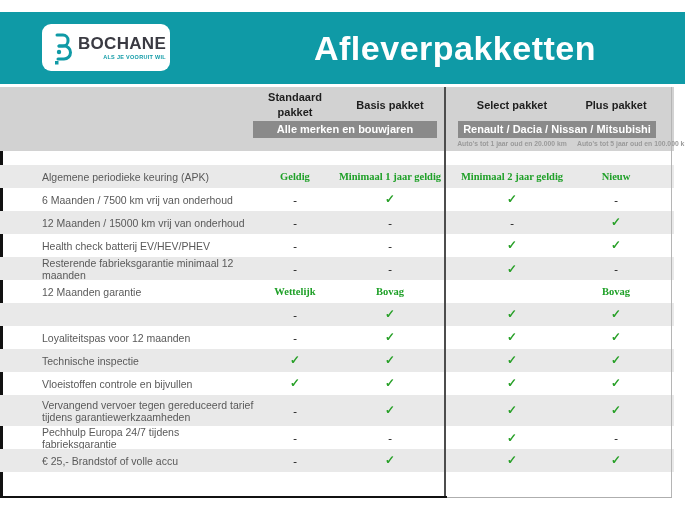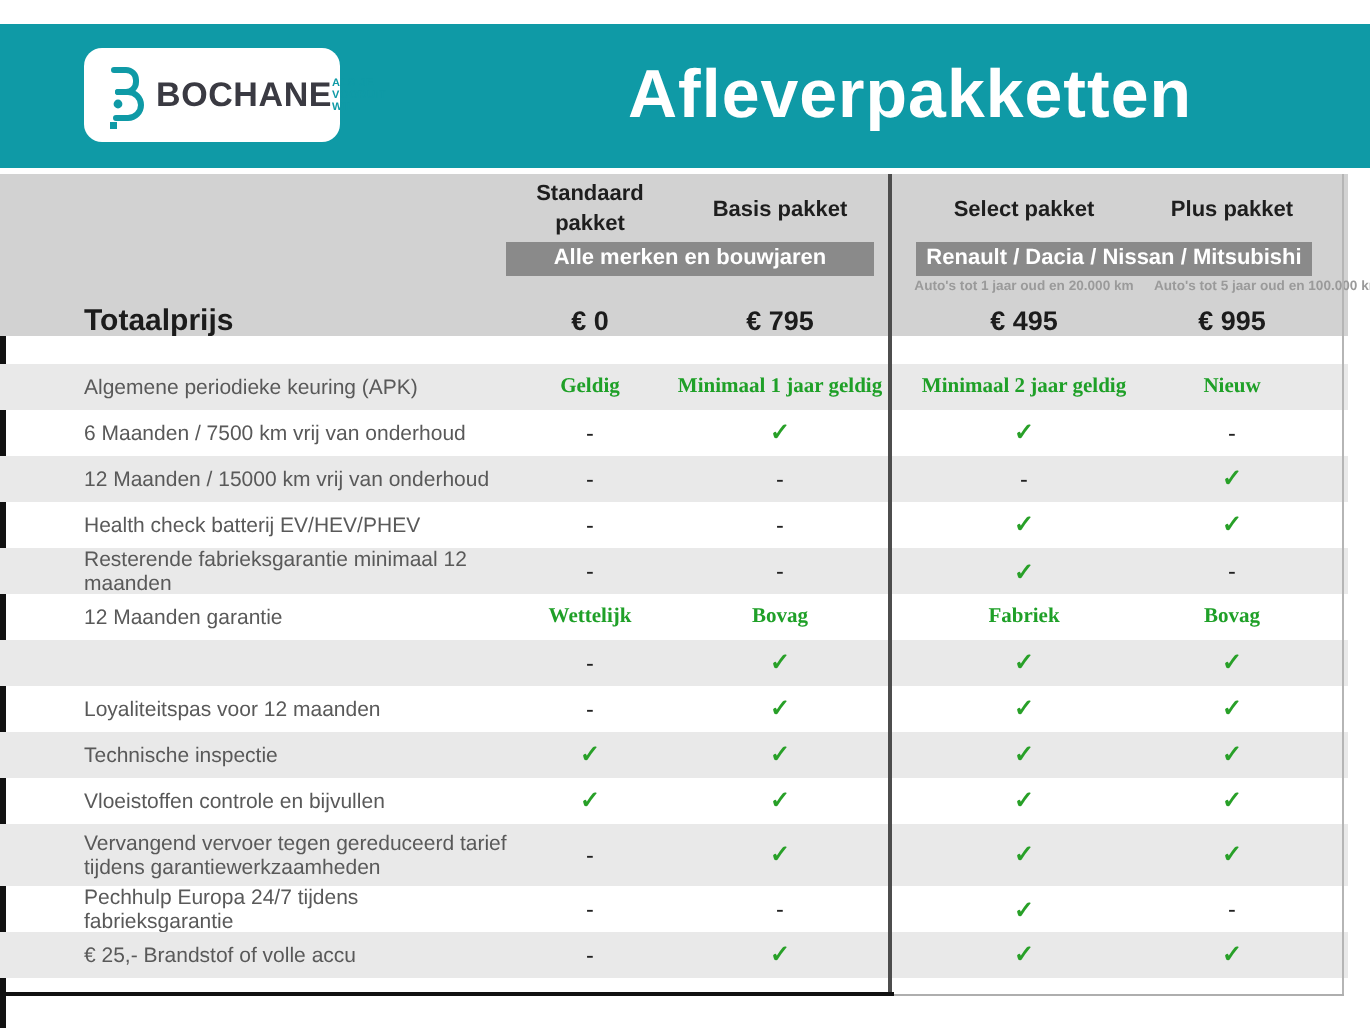--- a/index.html
+++ b/index.html
@@ -13,36 +13,36 @@
   .teal-band{
     position:absolute;left:0;top:12px;width:685px;height:72px;
     background:#0f9aa6;
   }
   .logo-box{
     position:absolute;left:42px;top:12px;width:128px;height:47px;
     background:#ffffff;border-radius:9px;display:flex;align-items:center;
     padding:0 8px;box-sizing:border-box;gap:4px;
   }
   .logo-icon{flex:0 0 auto;margin-top:2px;}
-  .logo-text{display:flex;flex-direction:row;align-items:flex-end;}
+  .logo-text{display:flex;flex-direction:column;align-items:flex-end;}
   .brand{font-size:17px;font-weight:bold;color:#3a3a42;letter-spacing:.3px;line-height:18px;}
   .tagline{font-size:5.5px;font-weight:bold;color:#0f9aa6;letter-spacing:.3px;margin-top:1px;}
   .main-title{
     position:absolute;left:455px;top:50%;transform:translate(-50%,-50%);
     color:#ffffff;font-size:34px;font-weight:bold;letter-spacing:.5px;white-space:nowrap;
   }
 
   
   .table-area{position:absolute;left:0;top:87px;width:674px;height:411px;}
   .grid{
     display:grid;
     grid-template-columns:255px 80px 110px 2px 130px 78px 1fr;
     align-items:center;
   }
-  .head-block{background:#d2d2d2;height:81px;padding-top:3px;box-sizing:border-box;}
+  .head-block{background:#d2d2d2;height:64px;padding-top:3px;box-sizing:border-box;}
   .col-h{font-size:11px;font-weight:bold;color:#1e1e1e;text-align:center;line-height:15px;}
   .badges-row{margin-top:1px;}
   .badge{
     background:#8a8a8a;color:#ffffff;font-size:11px;font-weight:bold;
     text-align:center;padding:2px 0 3px;line-height:12px;
   }
   .badge-left{grid-column:2/4;margin-left:-2px;margin-right:8px;}
   .badge-right{grid-column:5/7;margin-left:11px;margin-right:-1px;}
   .cond-row{height:11px;}
   .cond{font-size:6.8px;font-weight:bold;color:#9a9a9a;text-align:center;white-space:nowrap;}
@@ -163,21 +163,20 @@
           <div class="cell label">Resterende fabrieksgarantie minimaal 12 maanden</div>
           <div class="cell val col0 dash">-</div>
           <div class="cell val col1 dash">-</div>
           <div class="cell val col2 check">✓</div>
           <div class="cell val col3 dash">-</div>
         </div>
         <div class="grid feature-row tick">
           <div class="cell label">12 Maanden  garantie</div>
           <div class="cell val col0 word">Wettelijk</div>
           <div class="cell val col1 word">Bovag</div>
-          <div class="cell val col2 word">Fabriek</div>
           <div class="cell val col3 word">Bovag</div>
         </div>
         <div class="grid feature-row alt">
           <div class="cell val col0 dash">-</div>
           <div class="cell val col1 check">✓</div>
           <div class="cell val col2 check">✓</div>
           <div class="cell val col3 check">✓</div>
         </div>
         <div class="grid feature-row tick">
           <div class="cell label">Loyaliteitspas voor 12 maanden</div>

